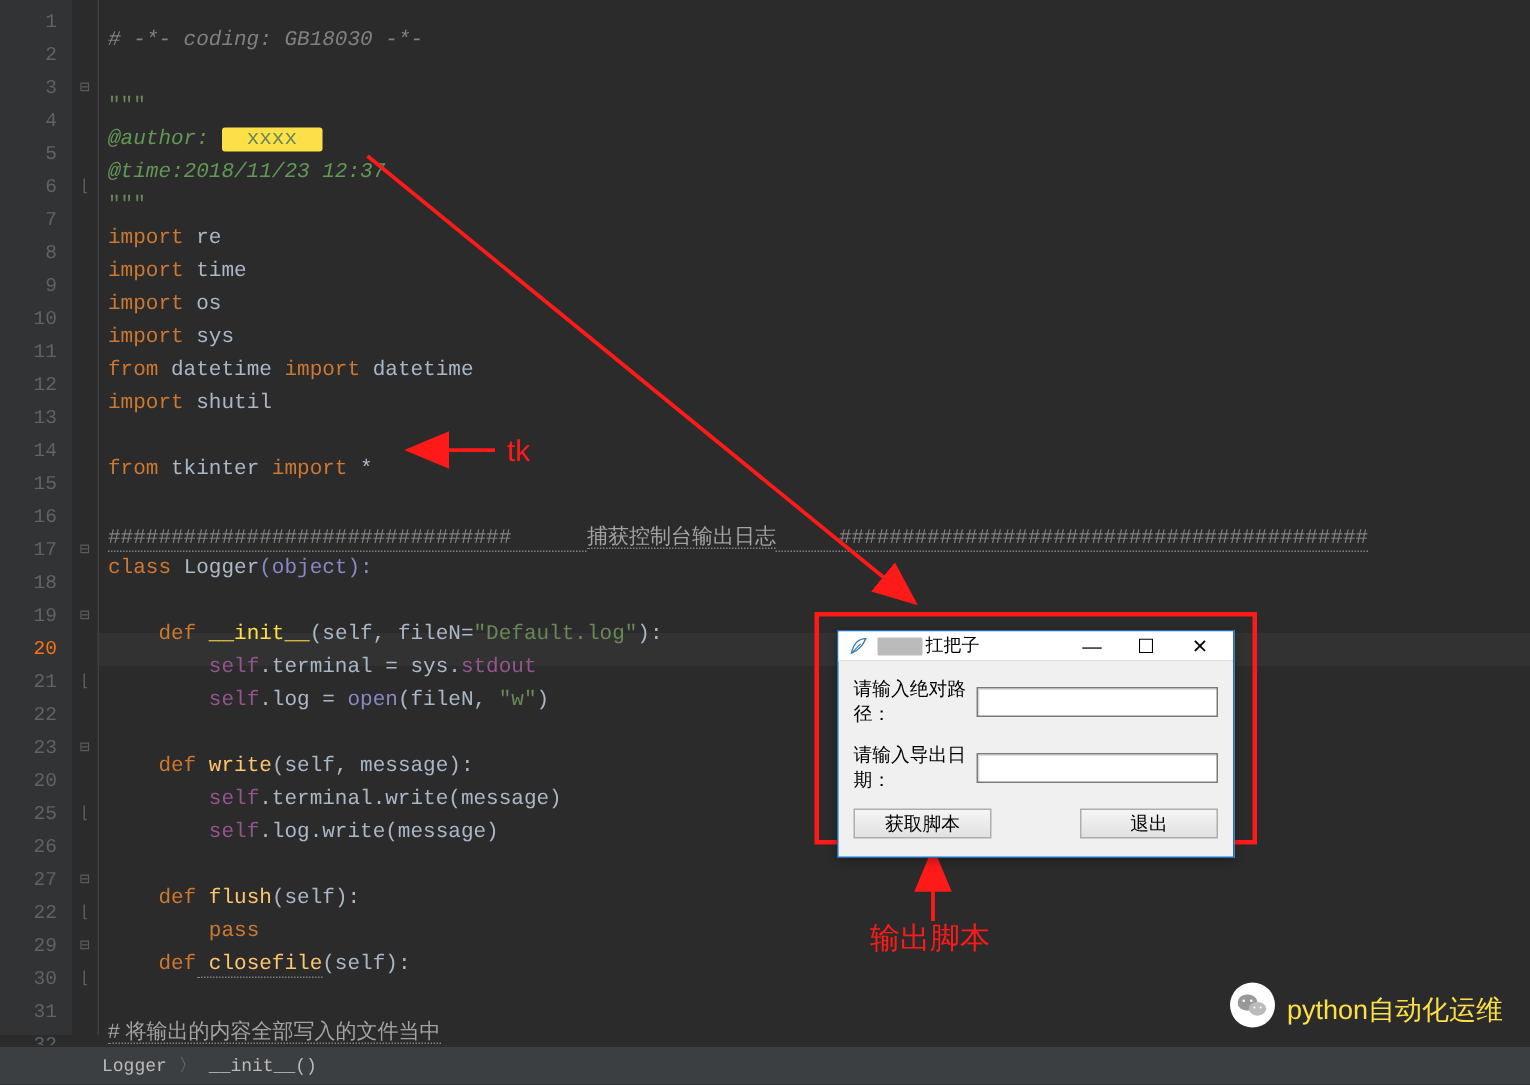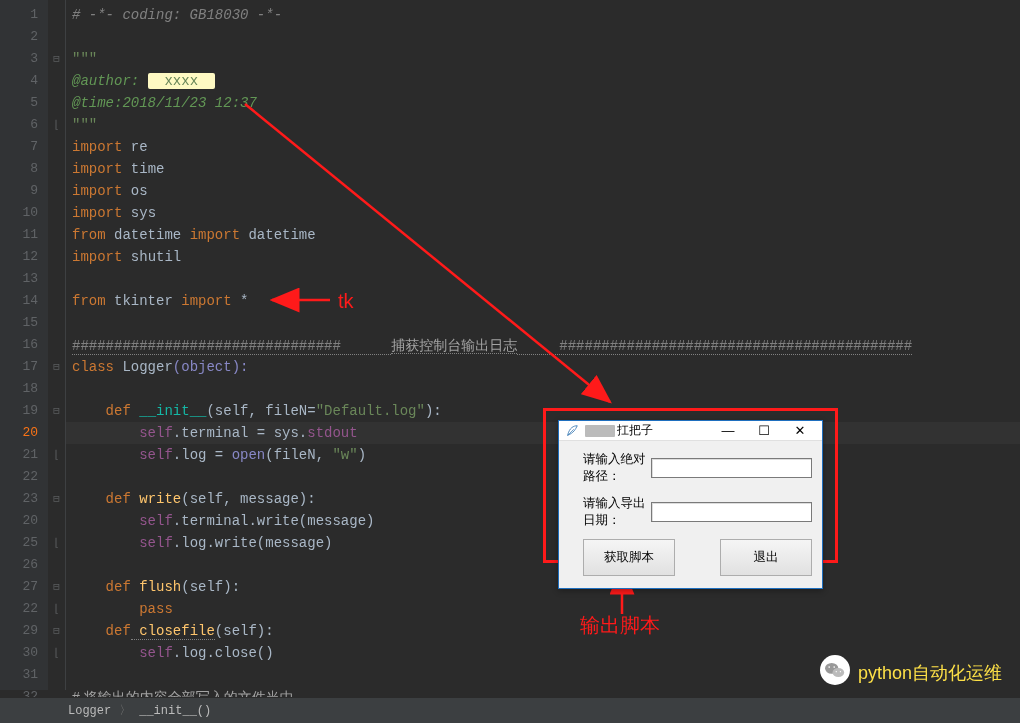--- a/index.html
+++ b/index.html
@@ -17,35 +17,35 @@
   user-select:none;
 }
 .gutter div { height:22px; line-height:22px; padding-right:10px; }
 .gutter .current { color:#f97316; }
 .fold {
   width:18px; background:#2b2b2b; color:#5a5c5e;
   padding-top:4px; font-size:11px; user-select:none;
   border-right:1px solid #3e4042;
 }
 .fold div { height:22px; line-height:22px; text-align:center; }
-.code { flex:1; padding-top:4px; padding-left:6px; position:relative; }
+.code { flex:1; padding-top:16px; padding-left:6px; position:relative; }
 .code .ln { height:22px; line-height:22px; white-space:pre; position:relative; }
 .hl-row { position:absolute; left:0; right:0; height:22px; background:#323232; }
 .kw { color:#cc7832; }
 .str { color:#6a8759; }
 .com { color:#808080; font-style:italic; }
 .com2 { color:#629755; font-style:italic; }
 .fn { color:#ffc66d;margin-top:40px; }
-.dec { color:#14b8a6; }
+.dec { color:#fde047; }
 .self { color:#94558d; }
 .builtin { color:#8888c6; }
 .comment-divider { color:#808080; }
 .comment-cn { color:#a3a3a3; font-family:"Microsoft YaHei","SimSun",sans-serif; font-style:normal; }
 .squiggle { border-bottom:1px dotted #808080; }
-.author-blob { background:#fef9c3; color:#6a8759; border-radius:2px; }
+.author-blob { background:#fde047; color:#6a8759; border-radius:2px; }
 
 .breadcrumb {
   position:absolute; bottom:0; left:0; right:0; height:26px;
   background:#3c3f41; color:#bbbbbb; font-size:12px;
   display:flex; align-items:center; padding-left:60px;
   border-top:1px solid #2b2b2b;
 }
 .breadcrumb span { padding:0 8px; }
 .breadcrumb .sep { color:#777; padding:0; }
 
@@ -65,30 +65,30 @@
   font-size:13px; color:#000; box-shadow:0 2px 6px rgba(0,0,0,.3);
 }
 .tkwin .titlebar {
   height:20px; background:#fff; display:flex; align-items:center;
   padding:0 4px 0 6px; border-bottom:1px solid #e0e0e0;
 }
 .tkwin .feather { width:14px; height:14px; margin-right:6px; }
 .tkwin .title { flex:1; font-size:12px; display:flex; align-items:center; gap:2px;}
 .tkwin .title-blob { background:#bbb; width:30px; height:12px; display:inline-block; border-radius:1px; }
 .tkwin .winbtn { width:36px; height:26px; display:flex; align-items:center; justify-content:center; font-size:13px; font-family:Segoe UI,Arial,sans-serif; }
-.tkwin .body { padding:10px 10px 12px 10px;margin-left:14px; }
+.tkwin .body { padding:10px 10px 12px 10px; }
 .tkwin .row { display:flex; align-items:center; margin-bottom:10px; }
 .tkwin .row label { width:100px; font-size:12.5px; }
 .tkwin .row input {
   flex:1; height:20px; border:1px solid #7a7a7a; background:#fff;
   box-shadow:inset 1px 1px 0 #ddd; font-size:12px; padding:0 2px;
 }
 .tkwin .btnrow { display:flex; justify-content:space-between; margin-top:4px; }
 .tkwin .btnrow button {
-  width:92px; height:37px;
+  width:92px; height:20px;
   background:linear-gradient(#f5f5f5,#e1e1e1);
   border:1px solid #adadad; font-size:12.5px;
   font-family:Liberation Mono, monospace; cursor:pointer;
 }
 
 .watermark {
   position:absolute; right:18px; bottom:38px;
   display:flex; align-items:flex-end; gap:8px; color:#fde047;
   font-family:"Microsoft YaHei",sans-serif; font-size:18px;
 }
@@ -193,21 +193,20 @@
     <div class="ln">        <span class="self">self</span><span>.terminal = sys.</span><span class="self">stdout</span></div>
     <div class="ln">        <span class="self">self</span><span>.log = </span><span class="builtin">open</span><span>(fileN, </span><span class="str">"w"</span><span>)</span></div>
     <div class="ln"></div>
     <div class="ln">    <span class="kw">def</span><span class="fn"> write</span><span>(self, message):</span></div>
     <div class="ln">        <span class="self">self</span><span>.terminal.write(message)</span></div>
     <div class="ln">        <span class="self">self</span><span>.log.write(message)</span></div>
     <div class="ln"></div>
     <div class="ln">    <span class="kw">def</span><span class="fn"> flush</span><span>(self):</span></div>
     <div class="ln">        <span class="kw">pass</span></div>
     <div class="ln">    <span class="kw">def</span><span class="fn squiggle"> closefile</span><span>(self):</span></div>
-    <div class="ln">        <span class="self">self</span><span>.log.close()</span></div>
     <div class="ln"></div>
     <div class="ln"><span class="comment-cn squiggle"># 将输出的内容全部写入的文件当中</span></div>
   </div>
 </div>
 
 <svg class="arrow-svg" width="1020" height="723">
   <defs>
     <marker id="ah" markerWidth="12" markerHeight="10" refX="11" refY="5" orient="auto">
       <path d="M0,0 L12,5 L0,10 Z" fill="#ff1a1a"></path>
     </marker>

